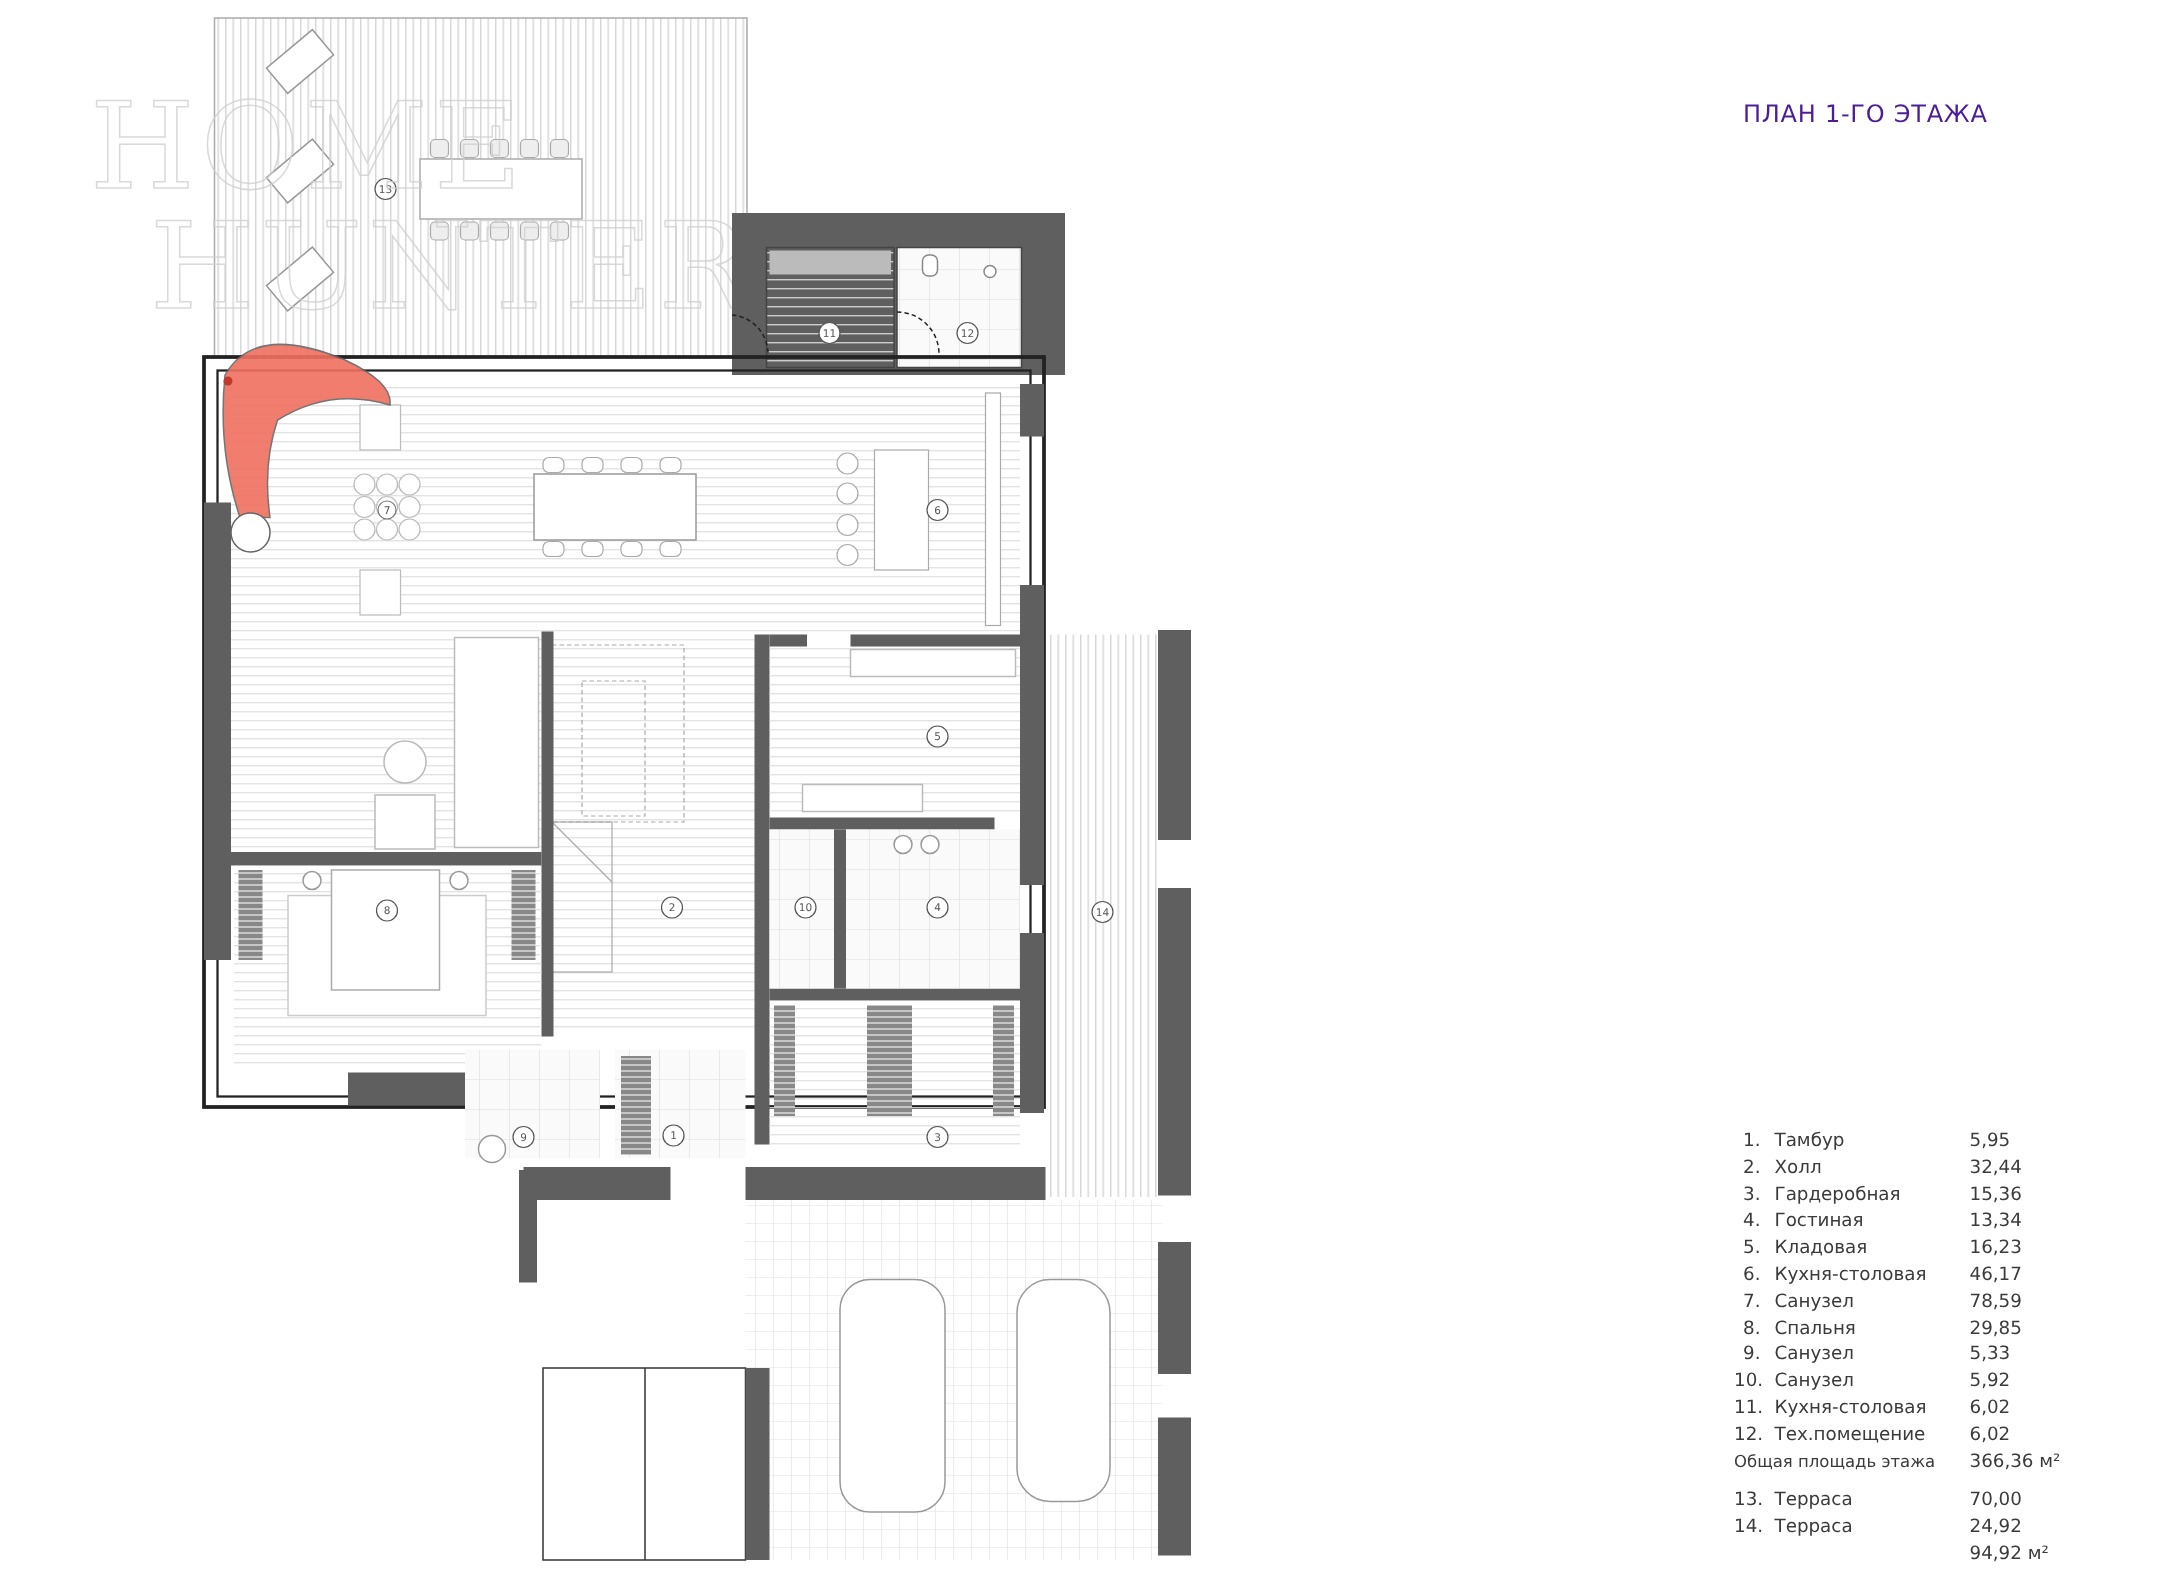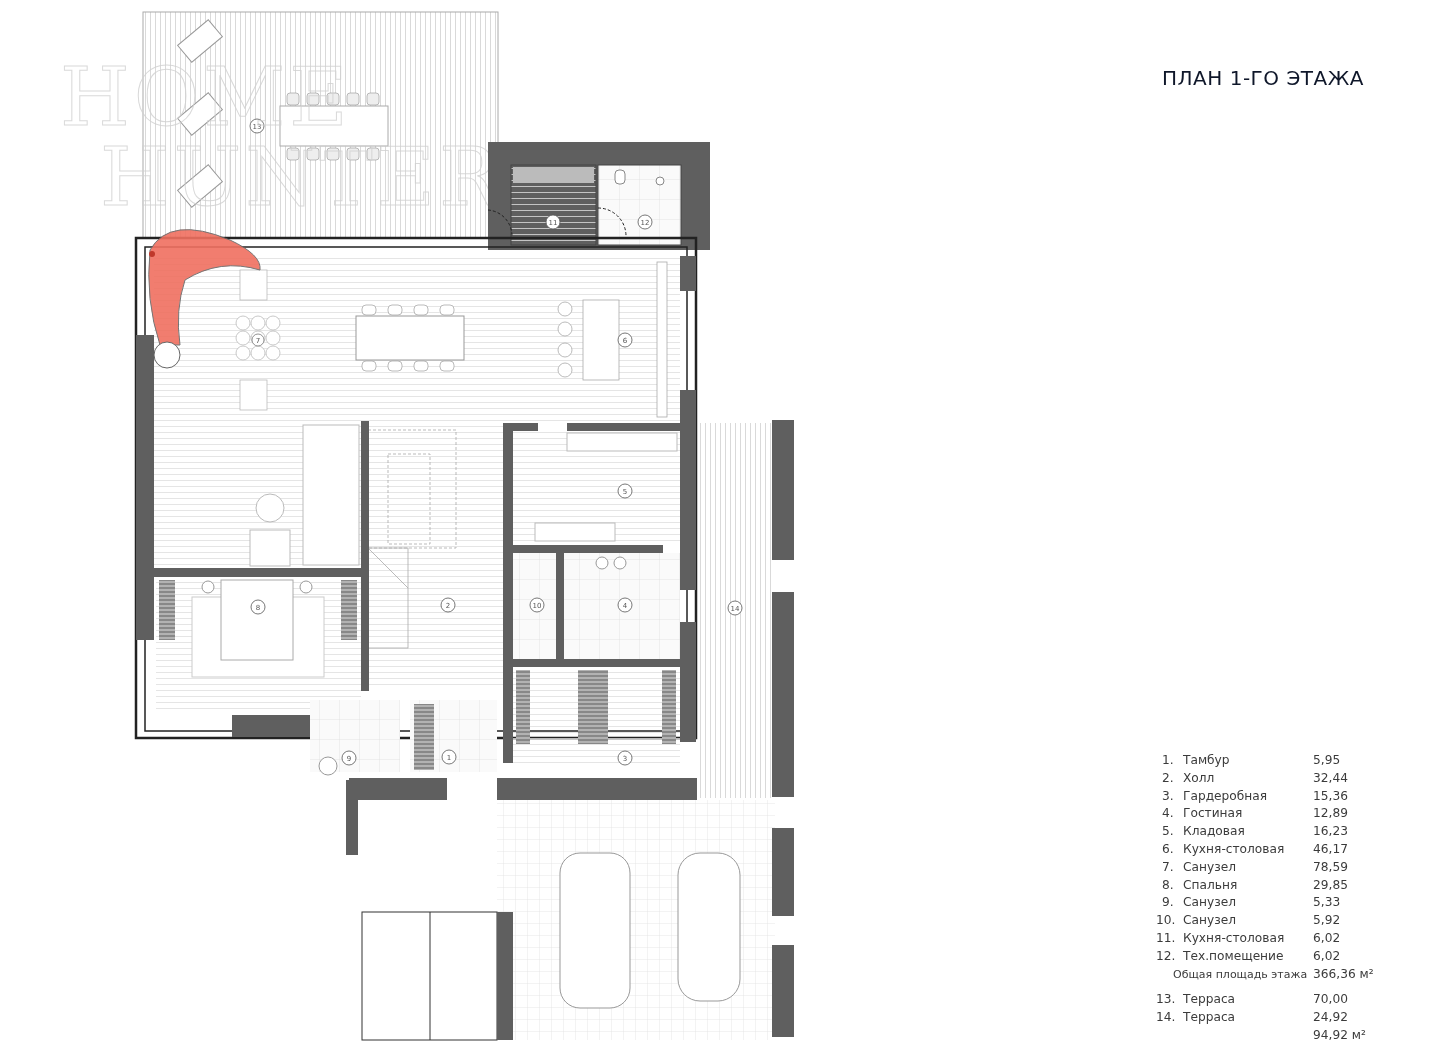--- a/index.html
+++ b/index.html
@@ -1,26 +1,26 @@
 <!DOCTYPE html>
 <html><head>
 <meta charset="utf-8">
 <style>
   html, body { margin: 0; padding: 0; background: #ffffff; }
   body { width: 1446px; height: 1047px; position: relative; overflow: hidden;
          font-family: "DejaVu Sans", sans-serif; color: #333; }
   #plan { position: absolute; left: 0; top: 0; width: 1446px; height: 1047px; }
-  .title { position: absolute; left: 1162px; top: 66px; font-size: 20px; letter-spacing: 0.5px;
-           color: #0f172a; font-family: "DejaVu Sans", sans-serif; }
+  .title { position: absolute; left: 1162px; top: 66px; font-size: 16px; letter-spacing: 0.5px;
+           color: #4c1d95; font-family: "DejaVu Sans", sans-serif; }
   .legend { position: absolute; left: 1156px; top: 752px; width: 240px; font-size: 12.2px; color: #3b3b3b; }
   .legend .row { position: relative; height: 17.8px; line-height: 17.8px; white-space: nowrap; }
   .legend .num { position: absolute; left: 6px; }
   .legend .name { position: absolute; left: 27px; }
   .legend .val { position: absolute; left: 157px; }
-  .legend .total .name { left: 0; font-size: 11px; margin-left: 17px; }
+  .legend .total .name { left: 0; font-size: 11px; }
   .legend .gap { height: 8px; }
   .room-tag { font-family: "DejaVu Sans", sans-serif; font-size: 7px; fill: #555; }
   .wm { font-family: "DejaVu Serif", serif; fill: none; stroke: #d0d0d0; stroke-width: 1; }
 </style>
 </head>
 <body>
 
 <svg id="plan" viewBox="0 0 1446 1047" xmlns="http://www.w3.org/2000/svg">
   <defs>
     <pattern id="vlines" width="5" height="10" patternUnits="userSpaceOnUse">
@@ -270,21 +270,21 @@
       <span class="val">32,44</span>
     </div>
   <div class="row">
       <span class="num">3.</span>
       <span class="name">Гардеробная</span>
       <span class="val">15,36</span>
     </div>
   <div class="row">
       <span class="num">4.</span>
       <span class="name">Гостиная</span>
-      <span class="val">12,89</span>
+      <span class="val">13,34</span>
     </div>
   <div class="row">
       <span class="num">5.</span>
       <span class="name">Кладовая</span>
       <span class="val">16,23</span>
     </div>
   <div class="row">
       <span class="num">6.</span>
       <span class="name">Кухня-столовая</span>
       <span class="val">46,17</span>

